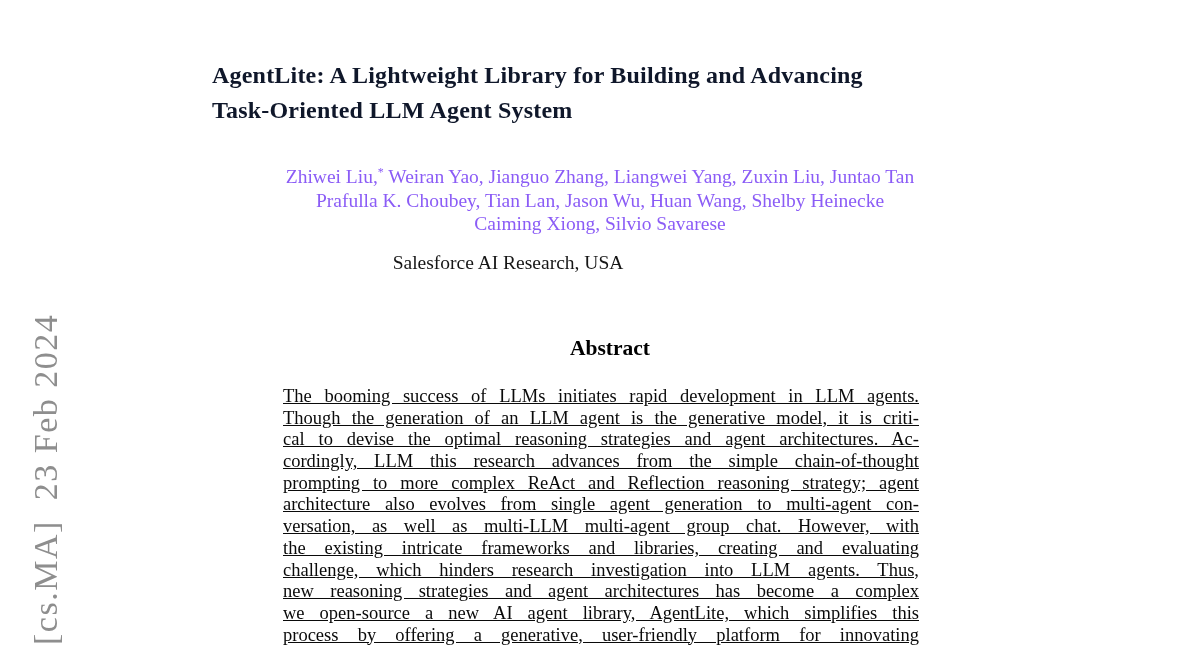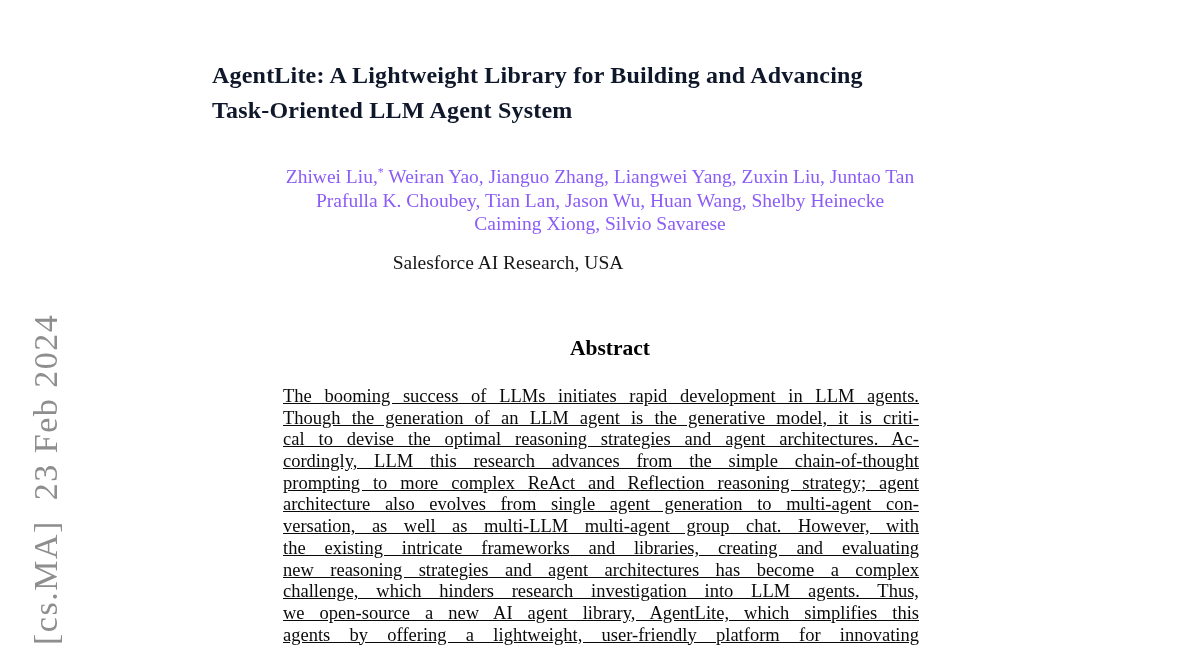--- a/index.html
+++ b/index.html
@@ -126,19 +126,19 @@
 
   <div class="abstract-body">
     <div class="abs-line">The booming success of LLMs initiates rapid development in LLM agents.</div>
     <div class="abs-line">Though the generation of an LLM agent is the generative model, it is criti-</div>
     <div class="abs-line">cal to devise the optimal reasoning strategies and agent architectures. Ac-</div>
     <div class="abs-line">cordingly, LLM this research advances from the simple chain-of-thought</div>
     <div class="abs-line">prompting to more complex ReAct and Reflection reasoning strategy; agent</div>
     <div class="abs-line">architecture also evolves from single agent generation to multi-agent con-</div>
     <div class="abs-line">versation, as well as multi-LLM multi-agent group chat. However, with</div>
     <div class="abs-line">the existing intricate frameworks and libraries, creating and evaluating</div>
+    <div class="abs-line">challenge, which hinders research investigation into LLM agents. Thus,</div>
     <div class="abs-line">new reasoning strategies and agent architectures has become a complex</div>
-    <div class="abs-line">challenge, which hinders research investigation into LLM agents. Thus,</div>
     <div class="abs-line">we open-source a new AI agent library, AgentLite, which simplifies this</div>
-    <div class="abs-line">agents by offering a lightweight, user-friendly platform for innovating</div>
+    <div class="abs-line">process by offering a generative, user-friendly platform for innovating</div>
   </div>
 
 </div>
 
 </body></html>

